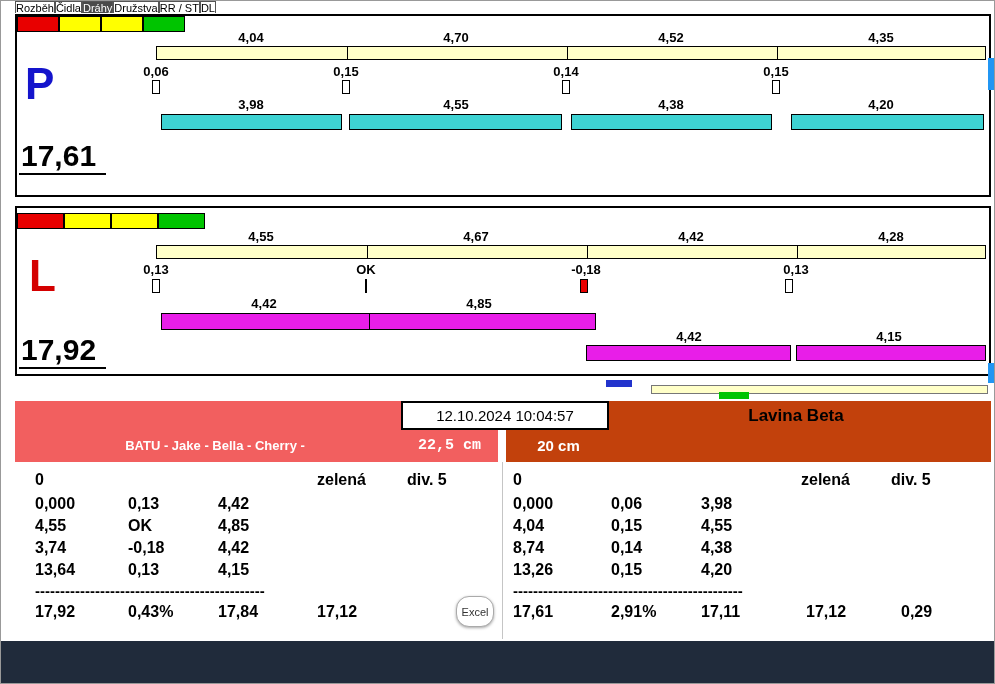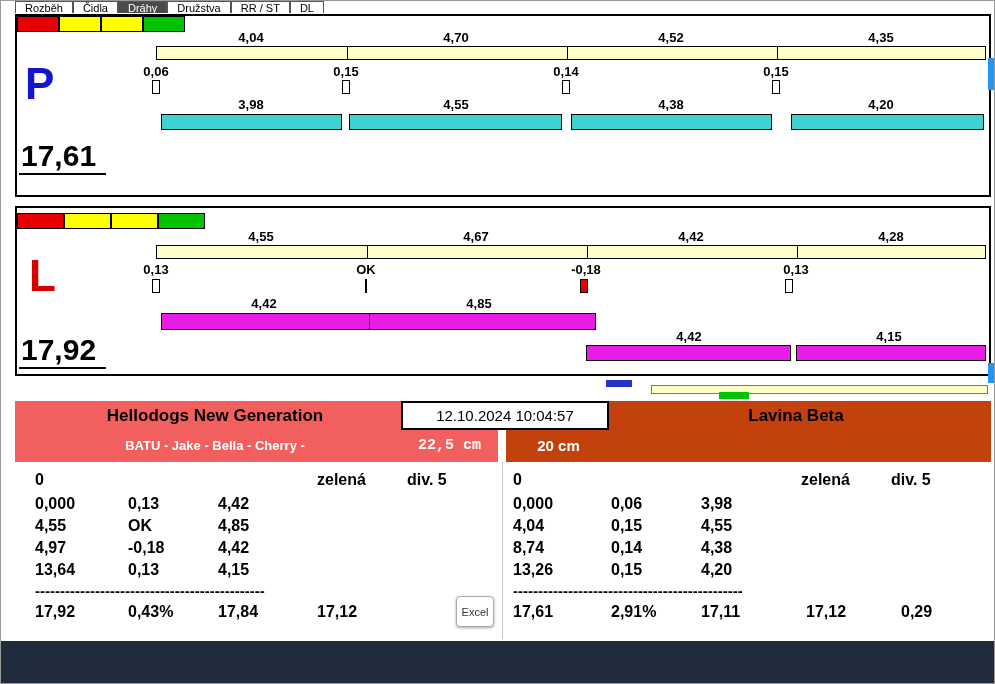--- a/index.html
+++ b/index.html
@@ -2,21 +2,21 @@
 <html><head>
 <meta charset="utf-8">
 <style>
   * { margin:0; padding:0; box-sizing:border-box; }
   html,body { background:#e8e8e8; }
   body { font-family:"Liberation Sans", sans-serif; }
   #screen { position:relative; width:995px; height:684px; background:#fff; overflow:hidden; border:1px solid #999; }
 
   
   .tabstrip { position:absolute; left:14px; top:0; height:12px; display:flex; overflow:hidden; }
-  .tab { height:22px; border:1px solid #555; background:#fff; font-size:11px; line-height:13px; padding:0 9px; color:#000; white-space:nowrap; }
+  .tab { height:22px; border:1px solid #555; background:#fff; font-size:11px; line-height:13px; padding:0 0; color:#000; white-space:nowrap; }
   .tab.active { background:#4a4a4a; color:#fff; }
 
   
   .panel { position:absolute; background:#fff; border:2px solid #000; }
   .lights { position:absolute; display:flex; }
   .lcell { width:42px; height:16px; border:1px solid #000; }
   .lcell-l { width:47px; height:16px; border:1px solid #000; }
   .num { position:absolute; width:44px; text-align:center; font-size:13px; font-weight:bold; color:#000; white-space:nowrap; }
   .bar { position:absolute; border:1px solid #000; }
   .tick { position:absolute; top:0; bottom:0; width:1px; background:#000; }
@@ -31,21 +31,21 @@
   
   .theader { position:absolute; height:61px; }
   .ttitle { position:absolute; text-align:center; font-size:17px; font-weight:bold; color:#000; white-space:nowrap; }
   .tsub { position:absolute; text-align:center; font-size:13px; font-weight:bold; color:#fff; white-space:nowrap; }
   .theight { position:absolute; text-align:center; font-size:15px; font-weight:bold; color:#fff; }
   .timestamp { position:absolute; left:400px; top:400px; width:208px; height:29px; background:#fff; border:2px solid #000; text-align:center; line-height:25px; font-size:15px; color:#000; z-index:5; }
   .tbody { position:absolute; top:461px; height:177px; background:#fff; }
   .trow { position:absolute; height:20px; width:470px; }
   .tc { position:absolute; top:0; font-weight:bold; font-size:16px; color:#000; white-space:nowrap; }
   .sep { display:inline-block; width:288px; overflow:hidden; font-size:15px; }
-  .excel-btn { position:absolute; left:455px; top:595px; width:38px; height:31px; background:#fff; border:1px solid #aaa; border-radius:4px; font-size:11px; color:#333; box-shadow:0 1px 3px rgba(0,0,0,.35); cursor:pointer; font-family:"Liberation Sans",sans-serif; }
+  .excel-btn { position:absolute; left:455px; top:595px; width:38px; height:31px; background:#fff; border:1px solid #aaa; border-radius:13px; font-size:11px; color:#333; box-shadow:0 1px 3px rgba(0,0,0,.35); cursor:pointer; font-family:"Liberation Sans",sans-serif; }
   .vdivider { position:absolute; left:501px; top:461px; width:1px; height:177px; background:#c5c5c5; }
 
   
   .edgemark { position:absolute; width:8px; }
 
   
   .taskbar { position:absolute; left:0; top:640px; width:995px; height:44px; background:#202b3b; }
 </style>
 </head>
 <body>
@@ -153,21 +153,20 @@
   </div>
 
   <div class="loosebar" style="left:605px;top:379px;width:26px;height:7px;background:#2233cc;"></div>
   <div class="loosebar" style="left: 650px; top: 384px; width: 337px; height: 9px; border: 1px solid rgb(119, 119, 119); background: rgb(255, 255, 200);"></div>
   <div class="loosebar" style="left: 718px; top: 391px; width: 30px; height: 7px; background: rgb(0, 196, 0);"></div>
 
   <div class="edgemark" style="left:987px;top:57px;height:32px;background:#2196f3;"></div>
   <div class="edgemark" style="left:987px;top:362px;height:20px;background:#2196f3;"></div>
 
   <div class="theader" style="left: 14px; width: 483px; top: 400px; background: rgb(242, 95, 95);">
-    <div class="ttitle" style="left:0;top:5px;width:400px;">Hellodogs New Generation</div>
     <div class="tsub" style="left:0;top:37px;width:400px;">BATU - Jake - Bella - Cherry -</div>
     <div class="theight" style="left:386px;top:36px;width:97px;font-family:Liberation Mono, monospace;">22,5 cm</div>
   </div>
 
   <div class="theader" style="left: 505px; width: 485px; top: 400px; background: #c2410c;">
     <div class="ttitle" style="left:95px;top:5px;width:390px;">Lavina Beta</div>
     <div class="theight" style="left:3px;top:36px;width:99px;">20 cm</div>
   </div>
 
   <div class="timestamp">12.10.2024 10:04:57</div>
@@ -182,21 +181,21 @@
     <span class="tc" style="left:0">0,000</span>
     <span class="tc" style="left:93px">0,13</span>
     <span class="tc" style="left:183px">4,42</span>
   </div>
   <div class="trow" style="left:34px;top:516px;">
     <span class="tc" style="left:0">4,55</span>
     <span class="tc" style="left:93px">OK</span>
     <span class="tc" style="left:183px">4,85</span>
   </div>
   <div class="trow" style="left:34px;top:538px;">
-    <span class="tc" style="left:0">4,97</span>
+    <span class="tc" style="left:0">3,74</span>
     <span class="tc" style="left:93px">-0,18</span>
     <span class="tc" style="left:183px">4,42</span>
   </div>
   <div class="trow" style="left:34px;top:560px;">
     <span class="tc" style="left:0">13,64</span>
     <span class="tc" style="left:93px">0,13</span>
     <span class="tc" style="left:183px">4,15</span>
   </div>
   <div class="trow" style="left:34px;top:581px;">
     <span class="tc sep" style="left:0">----------------------------------------------</span>

